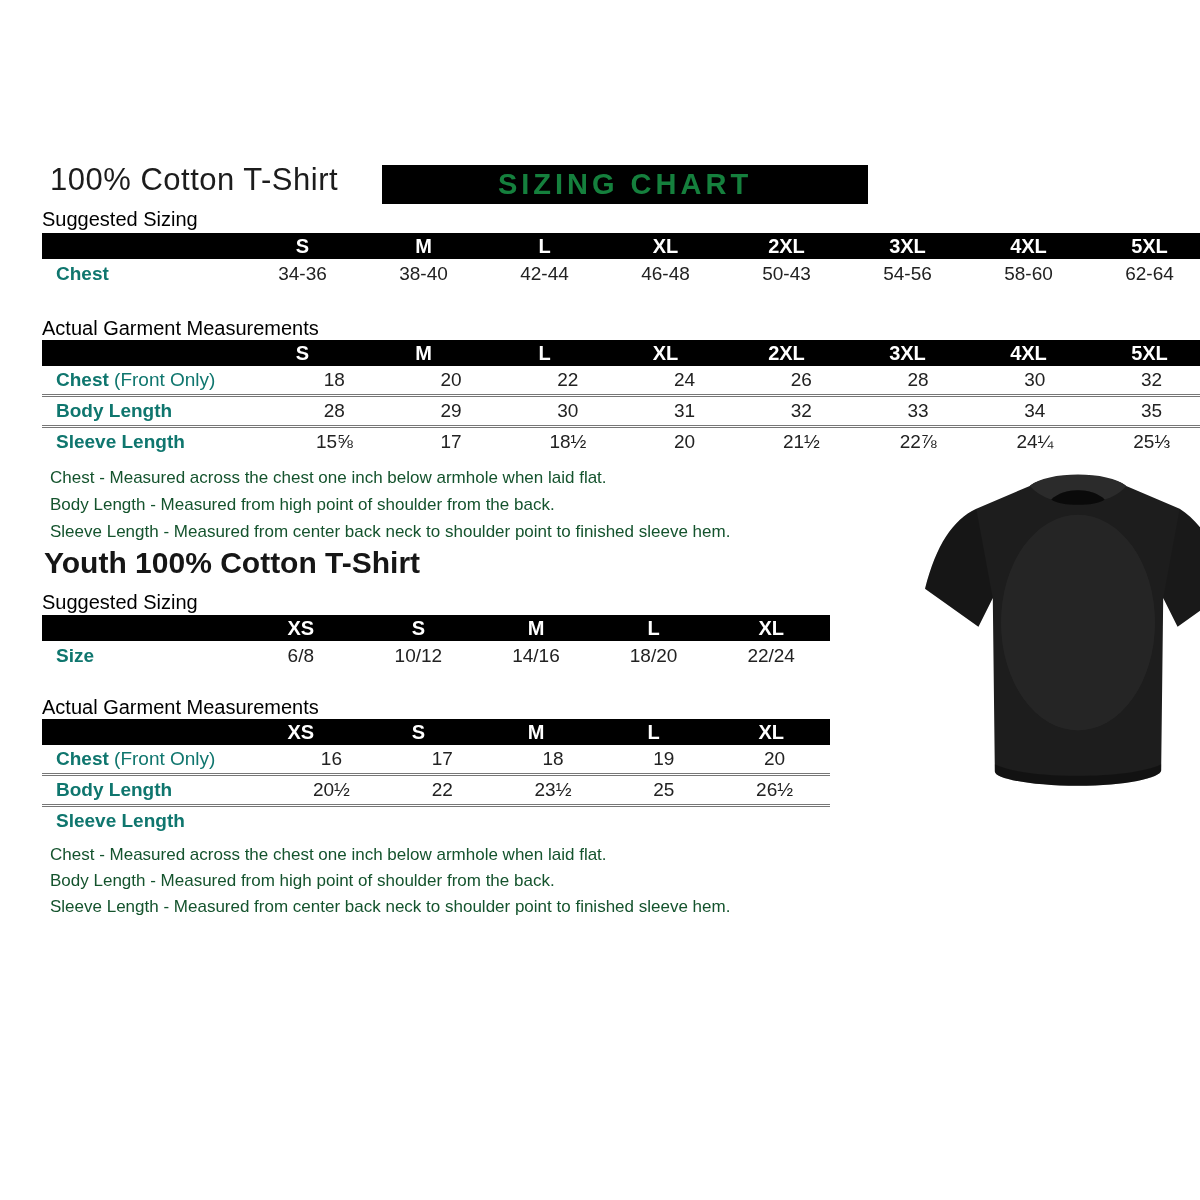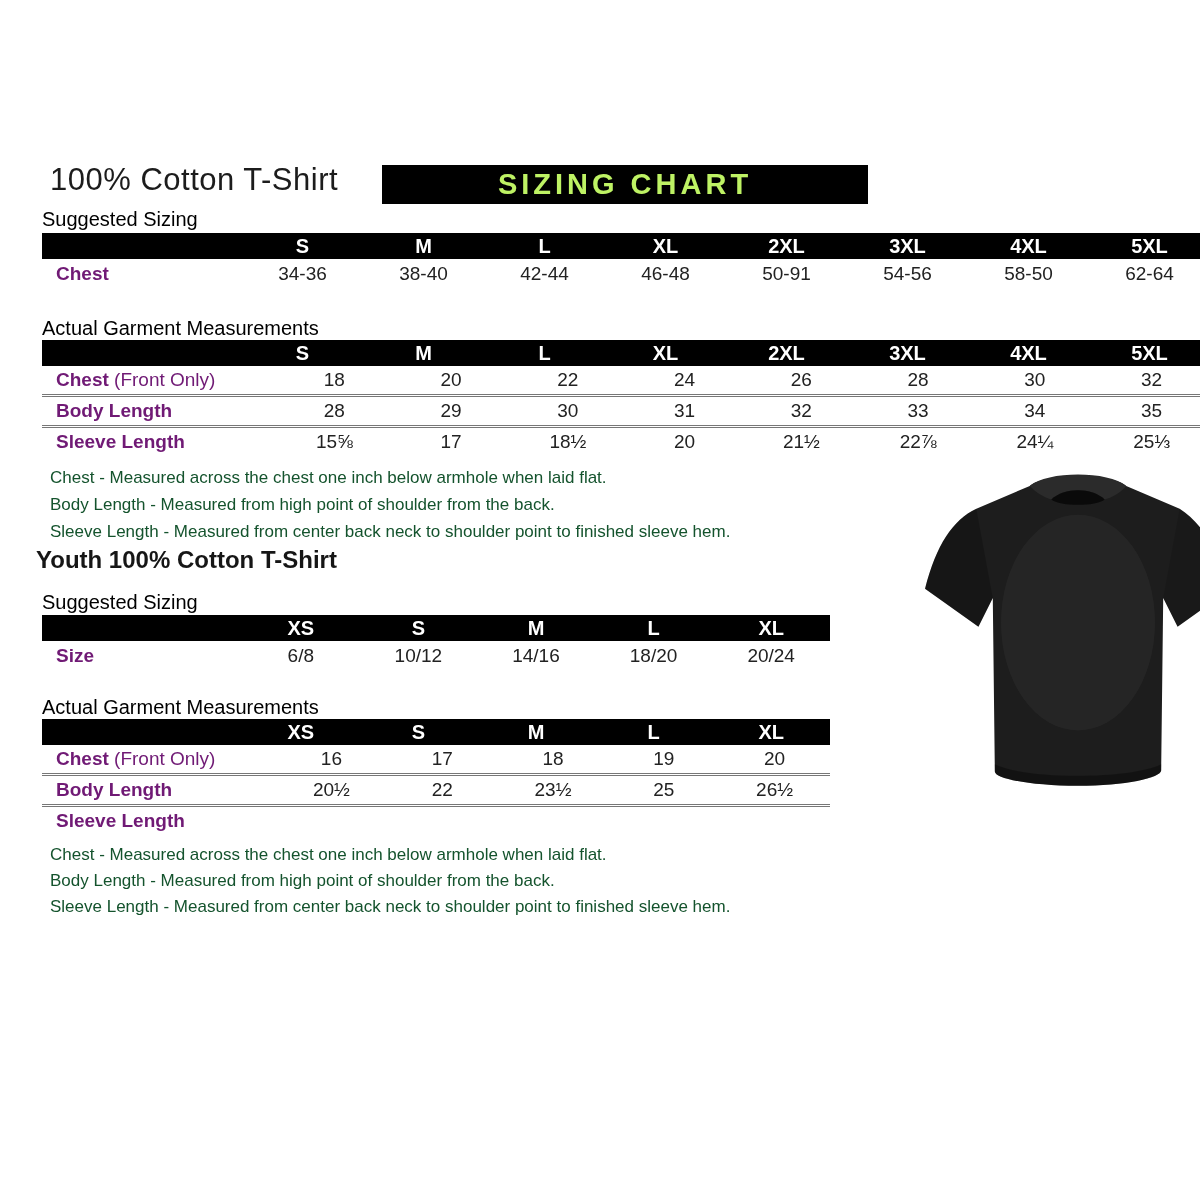--- a/index.html
+++ b/index.html
@@ -6,40 +6,40 @@
   #doc{
     position:relative;width:1200px;height:1200px;background:#ffffff;
     font-family:"Liberation Sans", sans-serif;color:#1a1a1a;overflow:hidden;margin-left:36px;
   }
   .page-title{
     position:absolute;left:14px;top:162px;font-size:31px;font-weight:500;
     color:#1c1c1c;letter-spacing:0.5px;white-space:nowrap;
   }
   .banner{
     position:absolute;left:346px;top:165px;width:486px;height:39px;background:#000;
-    color:#bef264;display:flex;align-items:center;justify-content:center;
+    color:#15803d;display:flex;align-items:center;justify-content:center;
     font-size:29px;font-weight:bold;letter-spacing:4px;white-space:nowrap;
   }
   .sec-label{position:absolute;font-size:20px;color:#000000;white-space:nowrap;}
   .table{position:absolute;}
   .header-row{
     display:flex;align-items:center;background:#000;color:#fff;height:26px;
     font-size:20px;font-weight:bold;
   }
   .data-row{display:flex;align-items:center;height:30px;font-size:19px;color:#222;}
   .label-cell{width:200px;padding-left:14px;box-sizing:border-box;font-weight:bold;
-    font-size:19px;color:#701a75;white-space:nowrap;}
+    font-size:19px;color:#0f766e;white-space:nowrap;}
   .label-cell .suffix{font-weight:normal;}
   .cells{flex:1;display:flex;}
   .cells span{flex:1;text-align:center;white-space:nowrap;}
   .bordered .data-row{height:28px;gap:34px;}
   .bordered .data-row + .data-row{border-top:3px double #777;}
   .note{position:absolute;font-size:17px;color:#14532d;white-space:nowrap;}
   .youth-title{
-    position:absolute;left:0;top:546px;font-size:24px;font-weight:bold;
+    position:absolute;left:8px;top:546px;font-size:30px;font-weight:bold;
     color:#161616;white-space:nowrap;
   }
   .tshirt{position:absolute;left:888px;top:468px;}
 </style>
 </head>
 <body>
 
 <div id="doc">
 
   <div class="page-title">100% Cotton T-Shirt</div>
@@ -60,23 +60,23 @@
           <span>5XL</span>
         </div>
     </div>
     <div class="data-row">
       <div class="label-cell"><span>Chest</span><span class="suffix"></span></div>
       <div class="cells">
           <span>34-36</span>
           <span>38-40</span>
           <span>42-44</span>
           <span>46-48</span>
-          <span>50-91</span>
+          <span>50-43</span>
           <span>54-56</span>
-          <span>58-50</span>
+          <span>58-60</span>
           <span>62-64</span>
         </div>
     </div>
   </div>
 
   <div class="sec-label" style="left:6px;top:317px;">Actual Garment Measurements</div>
   <div class="table bordered" style="left:6px;top:340px;width:1168px;">
     <div class="header-row">
       <div class="label-cell"></div>
       <div class="cells">
@@ -149,21 +149,21 @@
           <span>XL</span>
         </div>
     </div>
     <div class="data-row">
       <div class="label-cell"><span>Size</span></div>
       <div class="cells">
           <span>6/8</span>
           <span>10/12</span>
           <span>14/16</span>
           <span>18/20</span>
-          <span>20/24</span>
+          <span>22/24</span>
         </div>
     </div>
   </div>
 
   <div class="sec-label" style="left:6px;top:696px;">Actual Garment Measurements</div>
   <div class="table bordered" style="left:6px;top:719px;width:788px;">
     <div class="header-row">
       <div class="label-cell"></div>
       <div class="cells">
           <span>XS</span>

